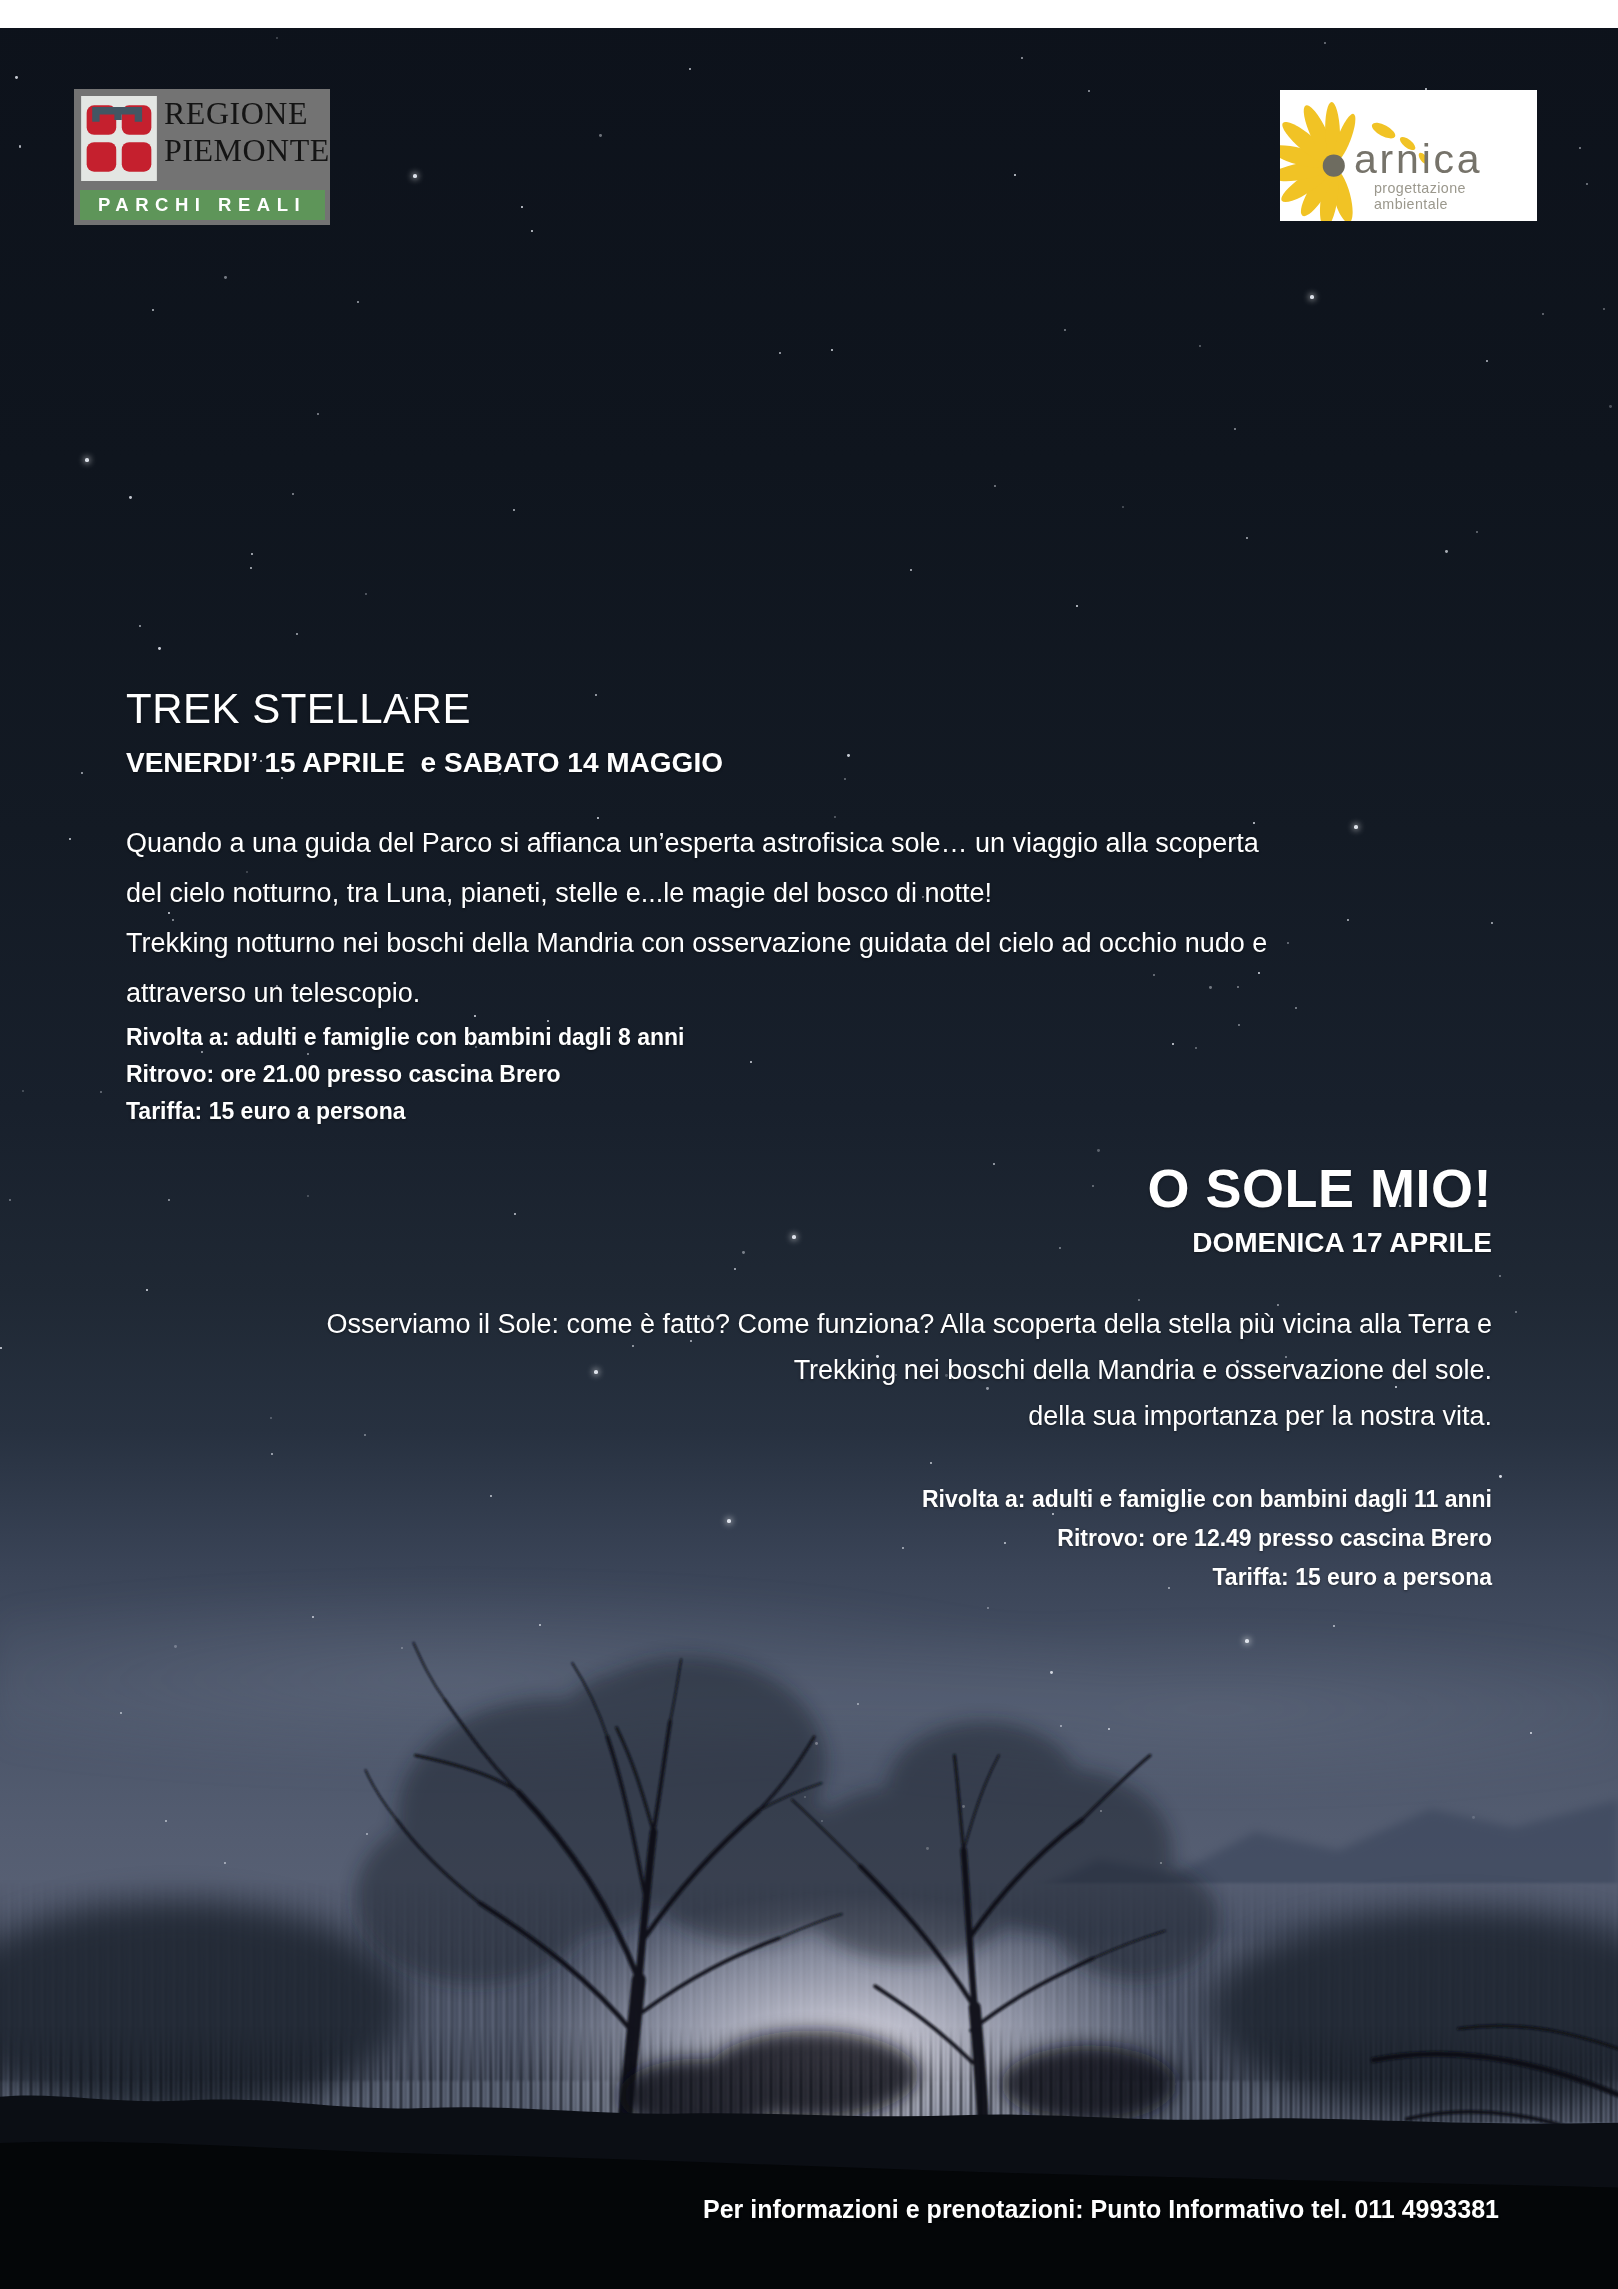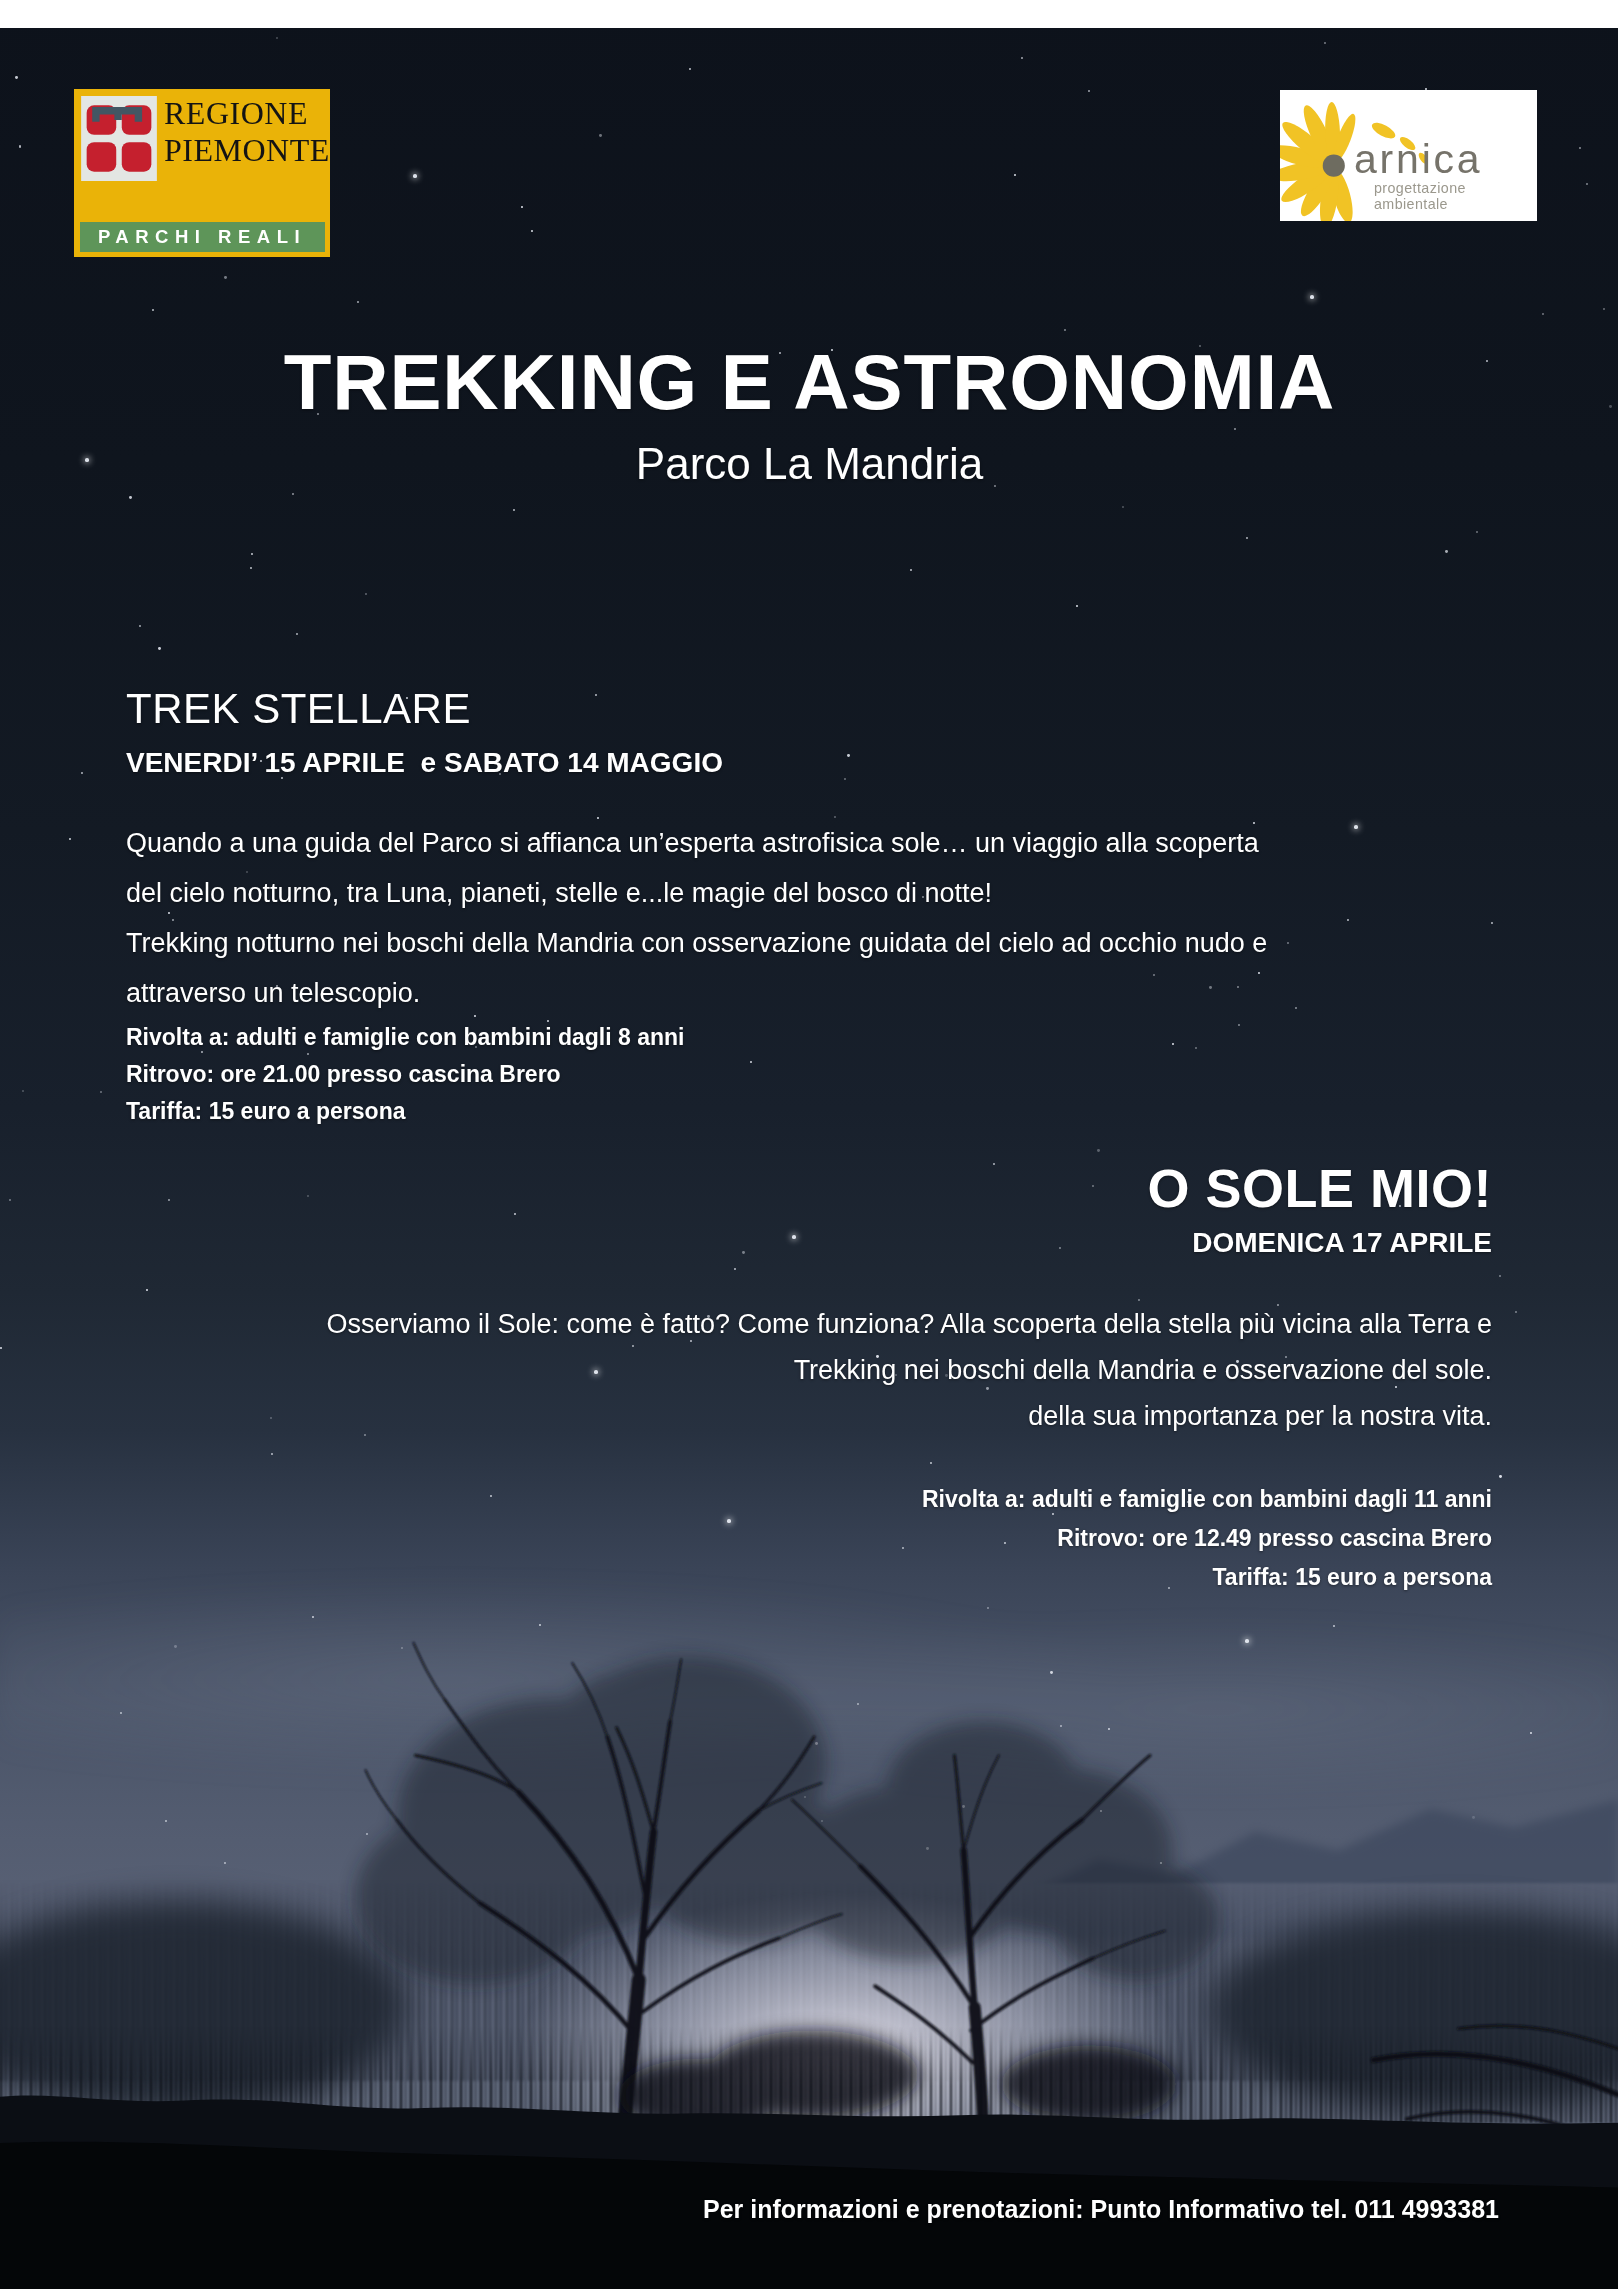--- a/index.html
+++ b/index.html
@@ -39,21 +39,21 @@
     background:repeating-linear-gradient(90deg,
       rgba(9,13,19,.9) 0 1.8px, rgba(9,13,19,0) 1.8px 4.6px,
       rgba(9,13,19,.55) 4.6px 6.5px, rgba(9,13,19,0) 6.5px 10px);
     filter:blur(0.9px);
     -webkit-mask-image:linear-gradient(180deg,transparent 0,#000 62%);
             mask-image:linear-gradient(180deg,transparent 0,#000 62%);}
   .ground{position:absolute;left:0;top:2058px;width:1619px;height:232px;z-index:9;}
 
   
   .white-strip{position:absolute;left:0;top:0;width:1619px;height:28px;background:#fff;z-index:12;}
-  .logo-rp{position:absolute;left:74px;top:89px;width:256px;height:168px;background:#eab308;z-index:12;}
+  .logo-rp{position:absolute;left:74px;top:89px;width:256px;height:136px;background:#737373;z-index:12;}
   .rp-emblem{position:absolute;left:6.5px;top:6.5px;width:76px;height:85px;}
   .rp-text{position:absolute;left:90px;top:5.5px;font-family:"Liberation Serif",serif;
     color:#141414;font-size:32px;line-height:37px;letter-spacing:0.5px;}
   .rp-band{position:absolute;left:5.5px;right:5.5px;bottom:5.5px;height:30px;
     background:var(--rp-green,#5e9559);color:#fff;font-weight:700;font-size:18.5px;
     letter-spacing:6.5px;display:flex;align-items:center;justify-content:center;white-space:nowrap;}
   .logo-arnica{position:absolute;left:1280px;top:90px;width:257px;height:131px;background:#fff;z-index:12;}
   .arnica-flower{position:absolute;left:0;top:0;width:257px;height:131px;}
   .arnica-name{position:absolute;left:74px;top:46px;font-size:41px;letter-spacing:2.8px;
     color:var(--arnica-text,#76736a);}
@@ -367,24 +367,20 @@
         <ellipse cx="112" cy="44" rx="14" ry="6" transform="rotate(28 112 44)"></ellipse>
         <ellipse cx="138" cy="58" rx="10" ry="4.5" transform="rotate(38 138 58)"></ellipse>
         <ellipse cx="155" cy="74" rx="7" ry="3.5" transform="rotate(55 155 74)"></ellipse>
       </g>
       <circle cx="58" cy="82" r="12" fill="#6e6c60"></circle>
     </svg>
     <div class="arnica-name">arnica</div>
     <div class="arnica-tagline">progettazione ambientale</div>
   </div>
 
-  <div class="title-block txt">
-    <h1>TREKKING E ASTRONOMIA</h1>
-    <div class="subtitle">Parco La Mandria</div>
-  </div>
 
   <section class="event event-left txt">
     <h2>TREK STELLARE</h2>
     <div class="dates">VENERDI’ 15 APRILE  e SABATO 14 MAGGIO</div>
     <div class="desc">
       <div>Quando a una guida del Parco si affianca un’esperta astrofisica sole… un viaggio alla scoperta</div>
       <div>del cielo notturno, tra Luna, pianeti, stelle e...le magie del bosco di notte!</div>
       <div>Trekking notturno nei boschi della Mandria con osservazione guidata del cielo ad occhio nudo e</div>
       <div>attraverso un telescopio.</div>
     </div>

